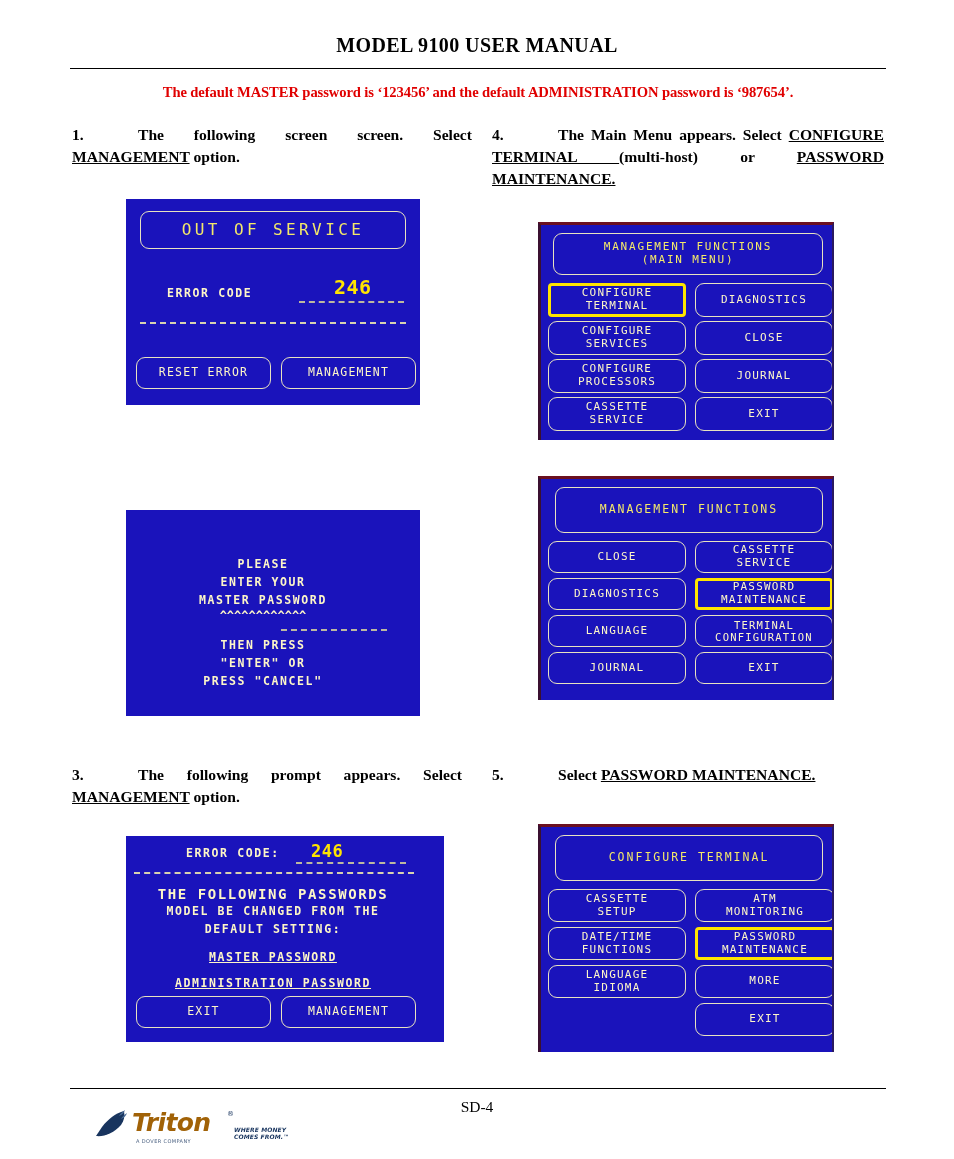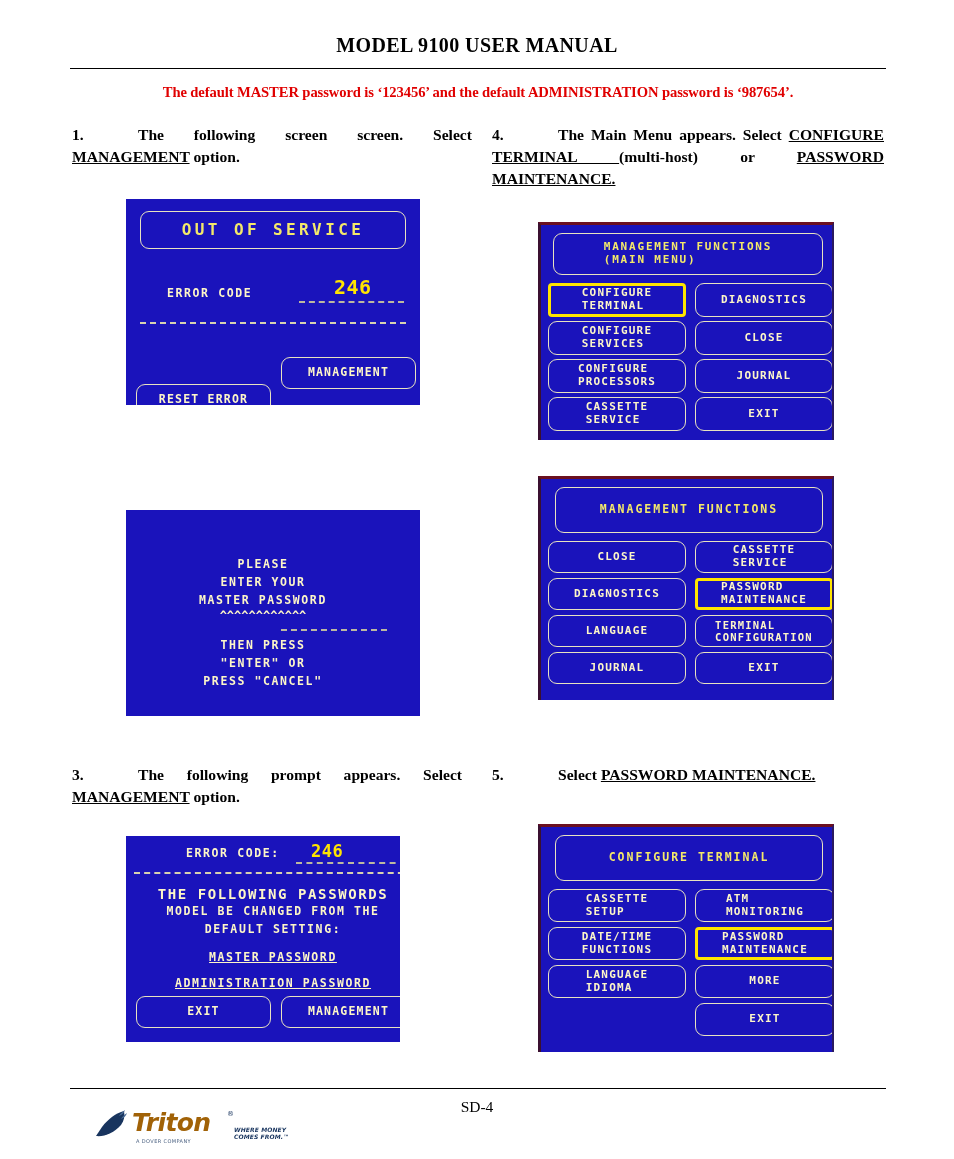--- a/index.html
+++ b/index.html
@@ -97,25 +97,25 @@
     inset: 0;
   }
 
   .btn {
     position: absolute;
     box-sizing: border-box;
     border: 1.3px solid #e8e2c0;
     border-radius: 9px;
     color: #fdf6c8;
     font-family: "DejaVu Sans Mono", monospace;
-    font-weight: bold;
+    font-weight: normal;
     display: flex;
     align-items: center;
     justify-content: center;
-    text-align: left;
+    text-align: center;
     line-height: 1.18;
     letter-spacing: 1.2px;
     white-space: pre-line;
   }
   .btn.hdr {
     letter-spacing: 2px;
     color: #f4e96a;
   }
   .btn.sel {
     border: 3px solid #ffe400;
@@ -231,21 +231,21 @@
     <span class="num">1.</span><span>The following screen screen.  Select </span><u>MANAGEMENT</u><span> option.</span>
   </div>
 
   <div class="atm" style="position:absolute; left:54px; top:75px; width:294px; height:206px;">
     <div class="atm-inner">
       <div class="btn hdr" style="left:14px; top:12px; width:266px; height:38px; font-size:16px; letter-spacing:3.4px;">OUT OF SERVICE</div>
       <div class="scr-text" style="left:41px; top:87px; font-size:11.5px;">ERROR CODE</div>
       <div class="scr-text yellow" style="left:208px; top:76px; font-size:20px; letter-spacing:0.5px;">246</div>
       <div class="dash short" style="left:173px; top:102px; width:105px;"></div>
       <div class="dash" style="left:14px; top:123px; width:266px;"></div>
-      <div class="btn" style="left:10px; top:158px; width:135px; height:32px; font-size:11.5px;margin-top:27px;">RESET ERROR</div>
+      <div class="btn" style="left:10px; top:158px; width:135px; height:32px; font-size:11.5px;">RESET ERROR</div>
       <div class="btn" style="left:155px; top:158px; width:135px; height:32px; font-size:11.5px;">MANAGEMENT</div>
     </div>
   </div>
 
 
   <div class="atm" style="position:absolute; left:54px; top:386px; width:294px; height:206px;">
     <div class="atm-inner">
       <div class="scr-text" style="left:0; top:47px; width:274px; text-align:center; font-size:11.5px;">PLEASE</div>
       <div class="scr-text" style="left:0; top:65px; width:274px; text-align:center; font-size:11.5px;">ENTER YOUR</div>
       <div class="scr-text" style="left:0; top:83px; width:274px; text-align:center; font-size:11.5px;">MASTER PASSWORD</div>
@@ -254,21 +254,21 @@
       <div class="scr-text" style="left:0; top:128px; width:274px; text-align:center; font-size:11.5px;">THEN PRESS</div>
       <div class="scr-text" style="left:0; top:146px; width:274px; text-align:center; font-size:11.5px;">"ENTER" OR</div>
       <div class="scr-text" style="left:0; top:164px; width:274px; text-align:center; font-size:11.5px;">PRESS "CANCEL"</div>
     </div>
   </div>
 
   <div class="step" style="position:absolute; top:640px; left:0; width:390px;">
     <span class="num">3.</span><span>The following prompt appears.  Select </span><u>MANAGEMENT</u><span> option.</span>
   </div>
 
-  <div class="atm" style="position:absolute; left:54px; top:712px; width:274px; height:206px;">
+  <div class="atm" style="position:absolute; left:54px; top:712px; width:318px; height:206px;">
     <div class="atm-inner">
       <div class="scr-text" style="left:60px; top:10px; font-size:11.5px;">ERROR CODE:</div>
       <div class="scr-text yellow" style="left:185px; top:5px; font-size:17px; letter-spacing:0.5px;">246</div>
       <div class="dash short" style="left:170px; top:26px; width:110px;"></div>
       <div class="dash" style="left:8px; top:36px; width:280px;"></div>
       <div class="scr-text" style="left:0; top:50px; width:294px; text-align:center; font-size:14px;">THE FOLLOWING PASSWORDS</div>
       <div class="scr-text" style="left:0; top:68px; width:294px; text-align:center; font-size:11.5px;">MODEL BE CHANGED FROM THE</div>
       <div class="scr-text" style="left:0; top:86px; width:294px; text-align:center; font-size:11.5px;">DEFAULT SETTING:</div>
       <div class="scr-text" style="left:0; top:114px; width:294px; text-align:center; font-size:11.5px; text-decoration:underline;">MASTER PASSWORD</div>
       <div class="scr-text" style="left:0; top:140px; width:294px; text-align:center; font-size:11.5px; text-decoration:underline;">ADMINISTRATION PASSWORD</div>

